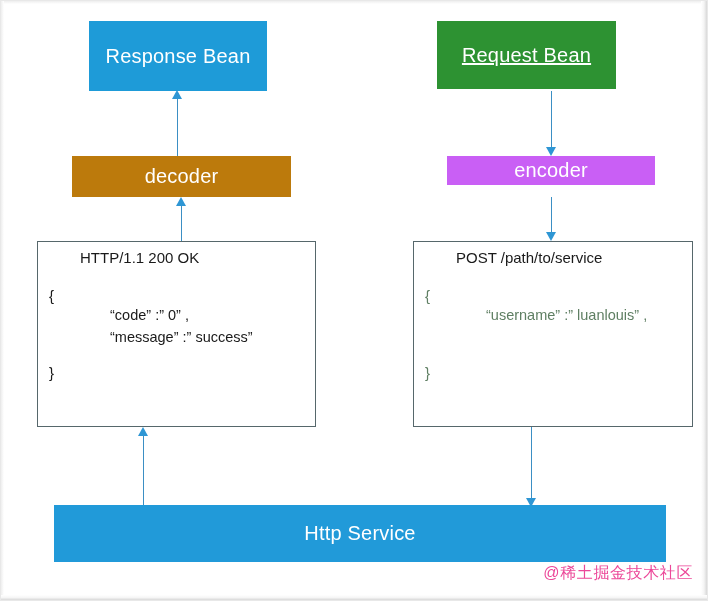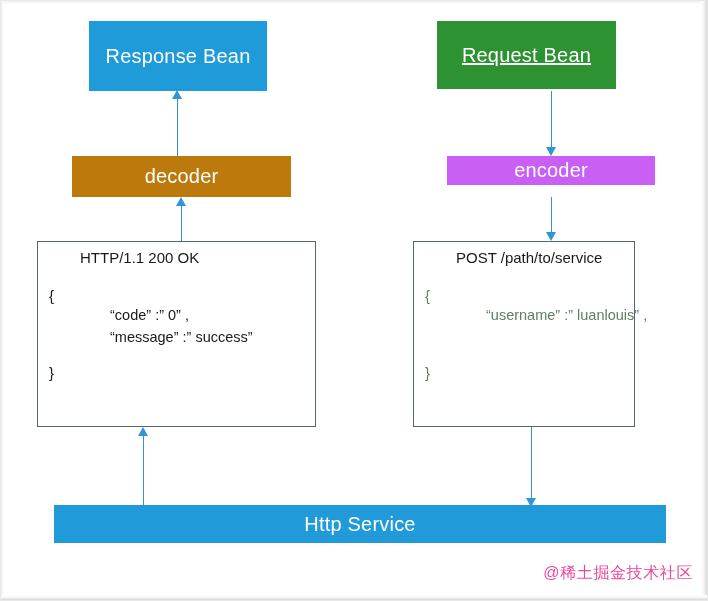--- a/index.html
+++ b/index.html
@@ -181,29 +181,29 @@
   <div class="conn" style="left:550px; top:90px; height:57px;"></div>
   <div class="arrowhead down" style="left:545px; top:146px;"></div>
 
   <div class="fbox" style="left:446px; top:155px; width:208px; height:29px; background:#c95ff5;">
     <span>encoder</span>
   </div>
 
   <div class="conn" style="left:550px; top:196px; height:36px;"></div>
   <div class="arrowhead down" style="left:545px; top:231px;"></div>
 
-  <div class="obox green-body" style="left:412px; top:240px; width:222px; height:186px;">
+  <div class="obox green-body" style="left:412px; top:240px; width:280px; height:186px;">
     <div class="head">POST /path/to/service</div>
     <div class="brace-open">{</div>
     <div class="kv l1">“username” :” luanlouis” ,</div>
     <div class="brace-close">}</div>
   </div>
 
   <div class="conn" style="left:530px; top:426px; height:72px;"></div>
   <div class="arrowhead down" style="left:525px; top:497px;"></div>
 
-  <div class="fbox" style="left:53px; top:504px; width:612px; height:38px; background:#219ad9;">
+  <div class="fbox" style="left:53px; top:504px; width:612px; height:57px; background:#219ad9;">
     <span>Http Service</span>
   </div>
 
   <div class="watermark">@稀土掘金技术社区</div>
 
 </div>
 
 </body></html>

